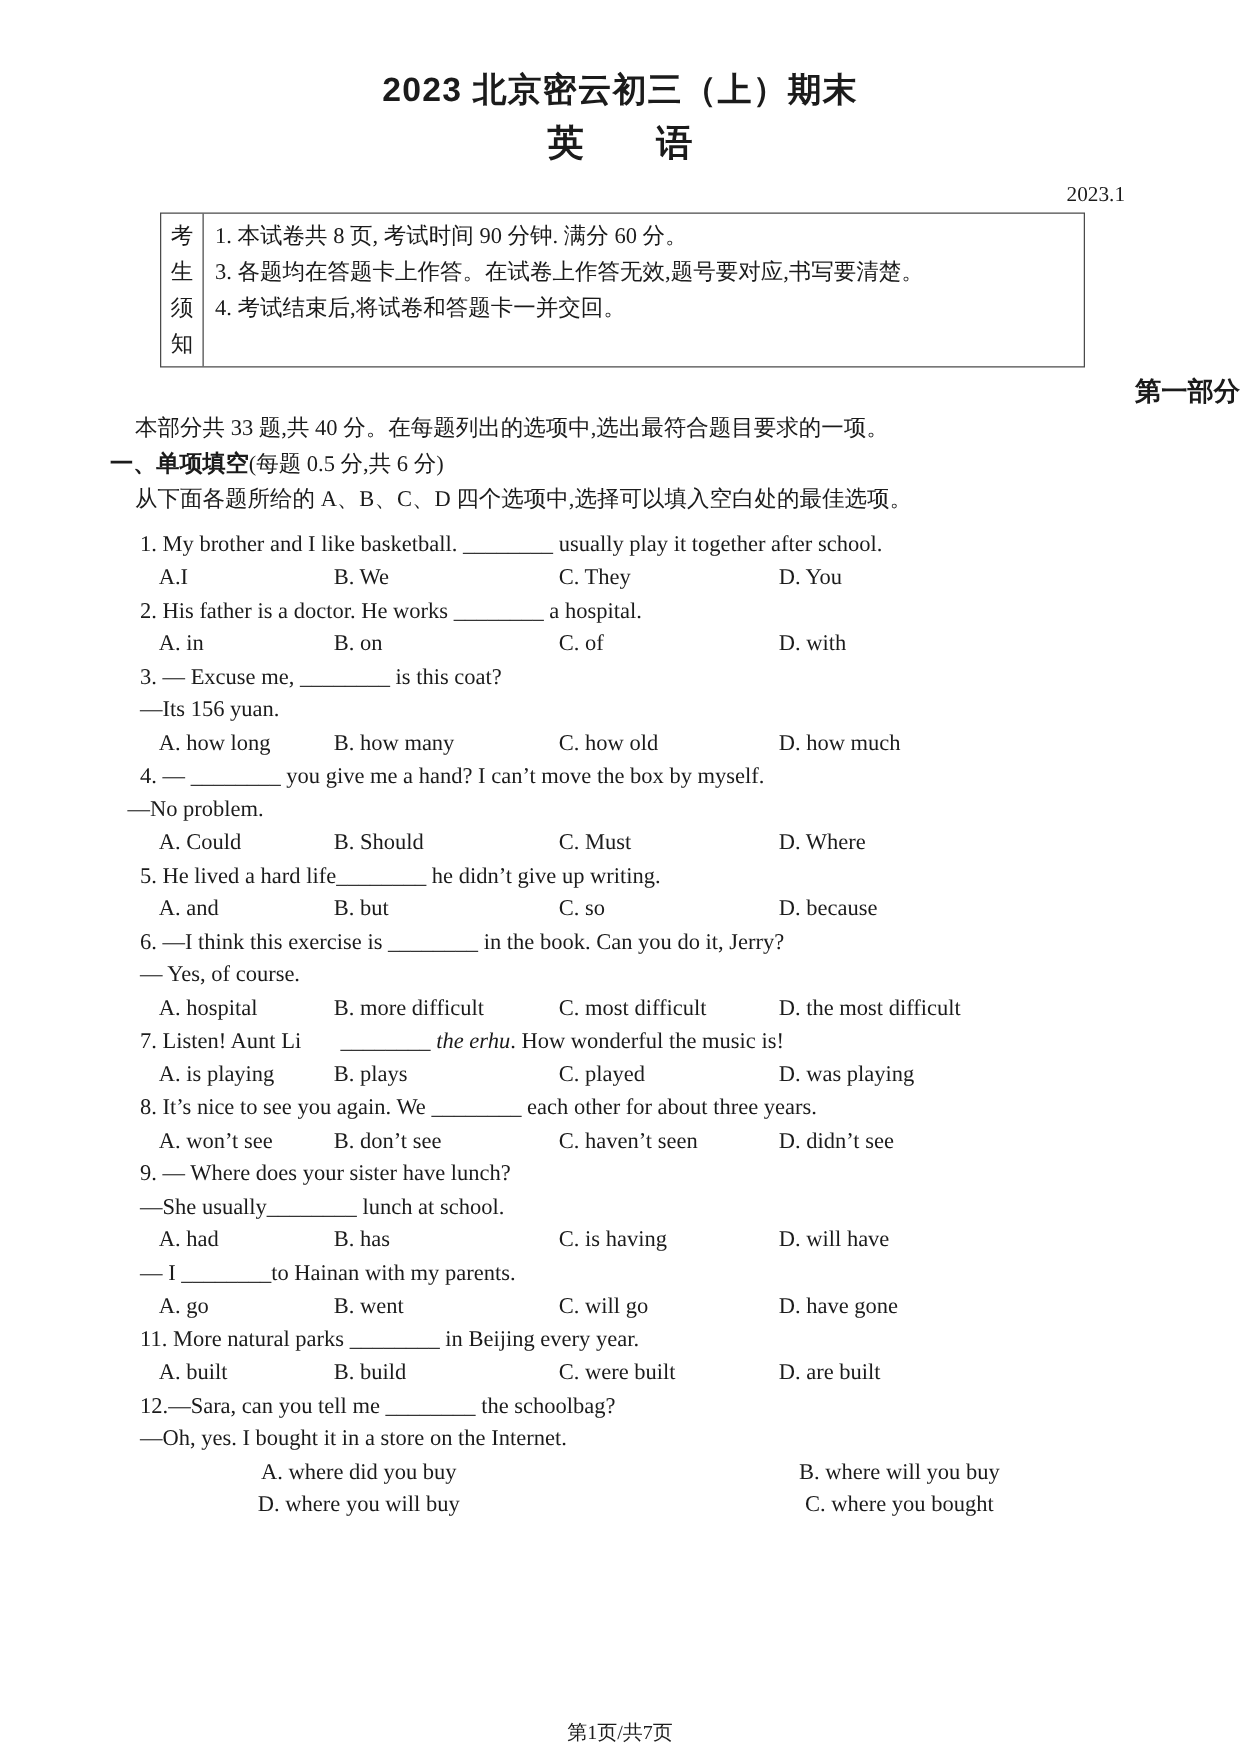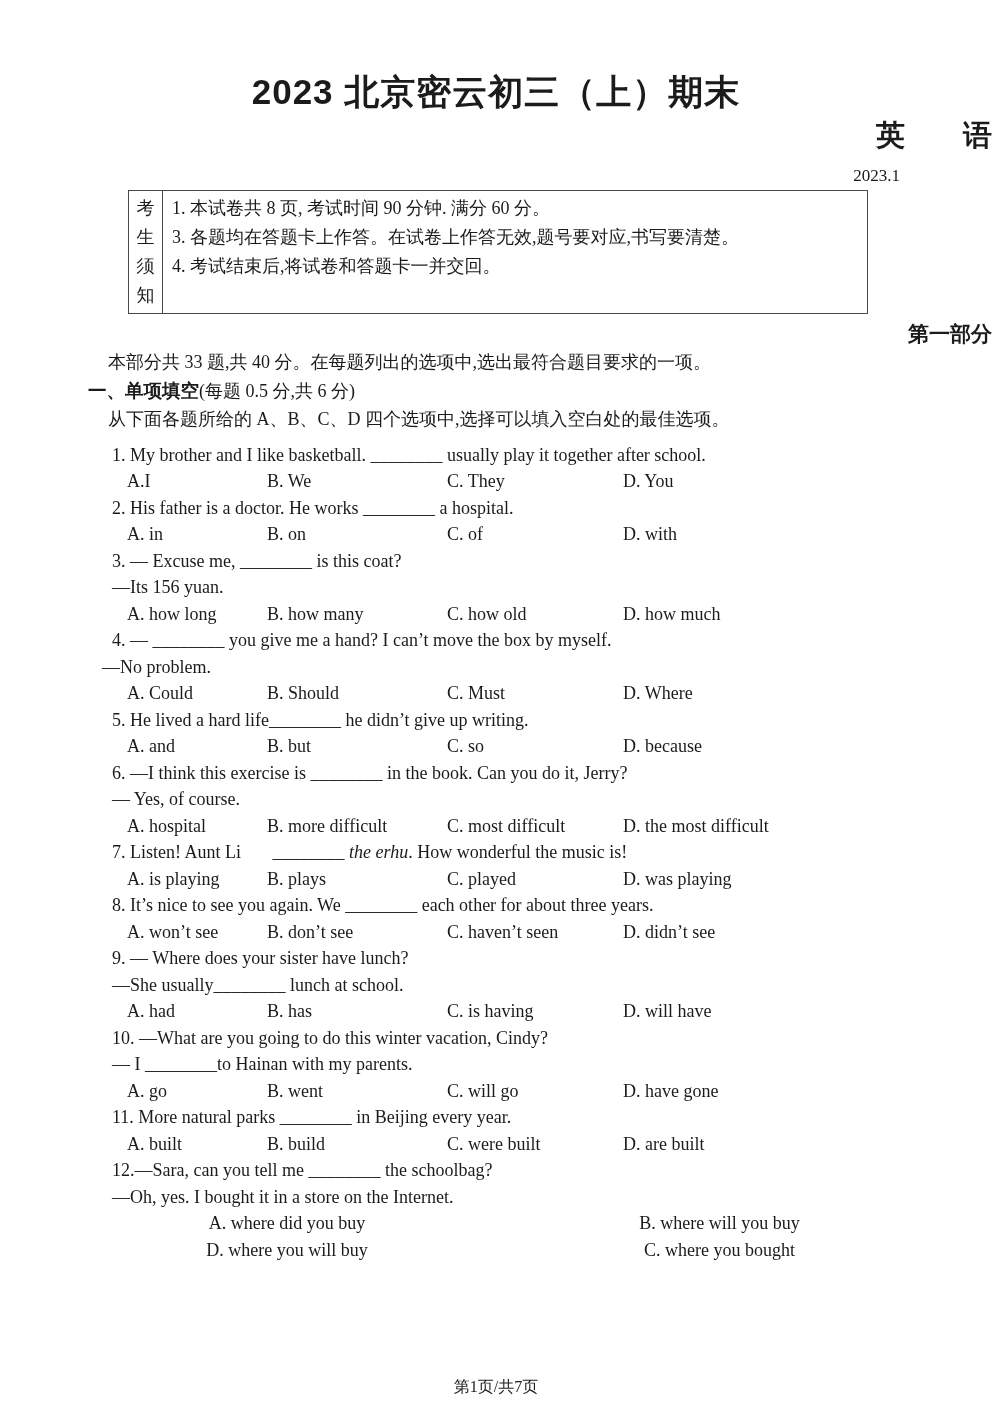--- a/index.html
+++ b/index.html
@@ -7,31 +7,31 @@
     position:relative;
     width:992px; height:1403px;
     background:#ffffff;
     color:#1b1b1b;
     font-family:"Liberation Serif","DejaVu Serif",serif;
     font-size:18px;
     overflow:hidden;
     box-sizing:border-box;
   }
   .title {
-    padding-top:76px;
-    text-align:center;
-    font-family:"Liberation Sans","DejaVu Sans",sans-serif;
-    font-weight:700;
-    font-size:35px;
+    padding-top:56px;
+    text-align:center;
+    font-family:"Liberation Sans","DejaVu Sans",sans-serif;
+    font-weight:700;
+    font-size:27px;
     line-height:32px;
     letter-spacing:1px;
   }
   .subject {
     margin-top:8px;
-    text-align:right;
+    text-align:center;
     font-family:"Liberation Sans","DejaVu Sans",sans-serif;
     font-weight:700;
     font-size:29px;
     line-height:38px;
     white-space:pre;
   }
   .date {
     margin-top:12px;
     text-align:right;
     padding-right:92px;
@@ -194,21 +194,20 @@
         <div class="opt">D. didn’t see</div>
       </div>
       <div class="qline"><span>9. — Where does your sister have lunch?</span></div>
       <div class="qline"><span>—She usually________ lunch at school.</span></div>
       <div class="opts four">
         <div class="opt">A. had</div>
         <div class="opt">B. has</div>
         <div class="opt">C. is having</div>
         <div class="opt">D. will have</div>
       </div>
-      <div class="qline"><span>10. —What are you going to do this winter vacation, Cindy?</span></div>
       <div class="qline"><span>— I ________to Hainan with my parents.</span></div>
       <div class="opts four">
         <div class="opt">A. go</div>
         <div class="opt">B. went</div>
         <div class="opt">C. will go</div>
         <div class="opt">D. have gone</div>
       </div>
       <div class="qline"><span>11. More natural parks ________ in Beijing every year.</span></div>
       <div class="opts four">
         <div class="opt">A. built</div>

